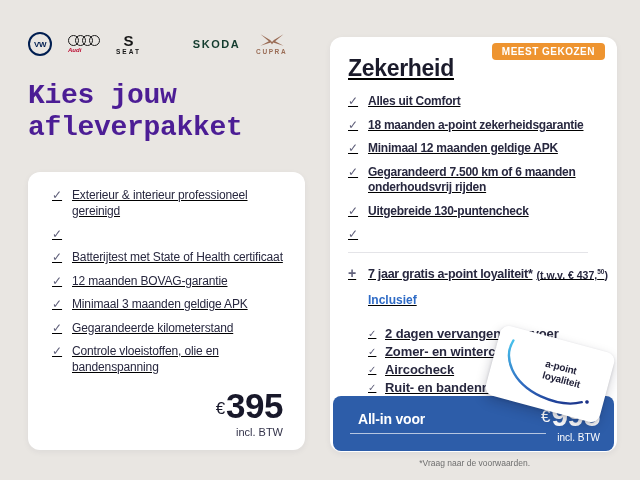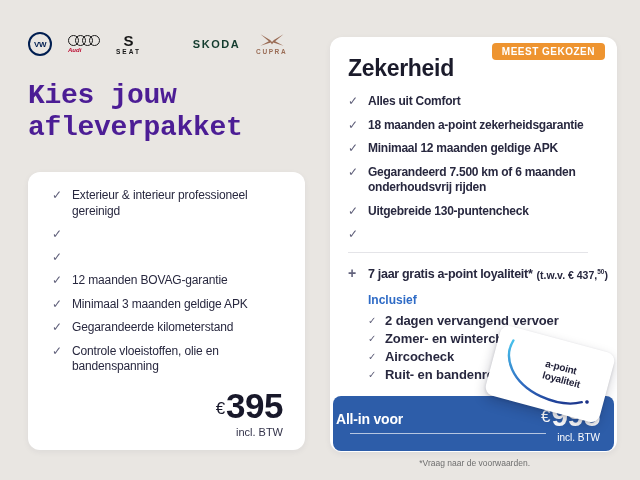--- a/index.html
+++ b/index.html
@@ -25,21 +25,21 @@
   .seat-s{font-size:15px;font-weight:900;color:#161616;line-height:13px;}
   .seat-label{font-size:6.5px;font-weight:700;letter-spacing:2px;color:#161616;margin-top:1px;}
   .skoda-label{font-size:11px;font-weight:800;letter-spacing:1.5px;color:var(--skoda-green);margin-left:36px;}
   .cupra-mark{width:26px;height:14px;}
   .cupra-label{font-size:6.5px;font-weight:700;letter-spacing:1.6px;color:var(--cupra-copper);margin-top:1px;}
 
   
   .heading{position:absolute;left:28px;top:80px;font-size:28px;line-height:1.15;font-weight:600;color:#4c1d95;letter-spacing:-.3px;font-family:Liberation Mono, monospace;}
 
   
-  .card{position:absolute;background:var(--card);border-radius:12px;box-shadow:0 2px 6px rgba(40,40,60,.06);}
+  .card{position:absolute;background:var(--card);border-radius:12px;box-shadow:0 2px 6px rgba(40,40,60,.06);text-decoration:underline;}
   .card-comfort{left:28px;top:172px;width:277px;height:278px;padding:16px 14px 14px 24px;}
   .card-zekerheid{left:330px;top:37px;width:287px;height:415px;padding:16px 16px 0 18px;overflow:hidden;}
   .card-title{font-size:23px;font-weight:700;color:var(--ink);letter-spacing:-.3px;}
   .card-comfort .card-title{margin-bottom:12px;}
   .card-zekerheid .card-title{margin-top:2px;margin-bottom:12px;}
 
   ul.checklist{list-style:none;}
   .checklist li{display:flex;align-items:flex-start;margin-bottom:8px;}
   .check{flex:0 0 20px;font-size:12px;line-height:15px;color:var(--check);font-weight:400;}
   .item-text{font-size:12px;line-height:15.5px;color:var(--text);letter-spacing:-.15px;}
@@ -51,42 +51,42 @@
 
   .divider{border-top:1px solid var(--divider);margin:10px 0 12px;width:240px;}
 
   .bonus{display:flex;align-items:baseline;}
   .plus{flex:0 0 20px;font-size:14px;font-weight:600;color:var(--check);}
   .bonus-label{font-size:12.5px;font-weight:700;color:var(--text);letter-spacing:-.3px;white-space:nowrap;}
   .bonus-value{font-size:10.5px;font-weight:600;color:var(--text);margin-left:4px;white-space:nowrap;}
   .bonus-value sup{font-size:6.5px;}
 
   .inclusief{margin:12px 0 0 20px;}
-  .inclusief-title{font-size:12px;font-weight:700;color:var(--link-blue);margin-bottom:7px;}
+  .inclusief-title{font-size:12px;font-weight:700;color:var(--link-blue);margin-bottom:20px;}
   .sublist{list-style:none;}
   .sublist li{display:flex;align-items:flex-start;margin-bottom:5px;}
   .sublist .check{flex:0 0 17px;font-size:10px;line-height:13px;}
   .subitem-text{font-size:13px;line-height:13px;font-weight:600;color:var(--text);letter-spacing:-.1px;}
 
   
   .price{position:absolute;right:22px;bottom:12px;text-align:right;}
   .price-main{color:#18182A;white-space:nowrap;}
   .price-main .cur{font-size:17px;font-weight:400;vertical-align:4px;margin-right:1px;}
   .price-main .amt{font-size:35px;font-weight:700;letter-spacing:-.5px;}
   .price-note{font-size:11px;color:#33334A;margin-top:0px;}
 
   
   .loyalty{position:absolute;right:8px;bottom:42px;width:118px;height:72px;background:#fff;border-radius:9px;
     transform:rotate(15deg);box-shadow:0 5px 12px rgba(20,20,40,.22), 0 1px 3px rgba(20,20,40,.15);z-index:3;}
   .loyalty-text{position:absolute;left:52px;top:21px;font-size:10px;font-weight:700;color:#23233B;line-height:11.5px;letter-spacing:-.2px;}
   .loyalty-curve{position:absolute;left:0;top:0;}
 
   
   .allin{position:absolute;left:3px;right:3px;bottom:1px;height:55px;background:var(--accent-blue);border-radius:8px;z-index:2;}
-  .allin-label{position:absolute;left:3px;top:15px;font-size:14px;font-weight:600;color:#fff;letter-spacing:-.2px;}
+  .allin-label{position:absolute;left:25px;top:15px;font-size:14px;font-weight:600;color:#fff;letter-spacing:-.2px;}
   .allin-line{position:absolute;left:17px;top:37px;width:196px;border-top:1px solid rgba(255,255,255,.65);}
   .allin-price{position:absolute;right:14px;top:3px;color:#fff;white-space:nowrap;}
   .allin-price .cur{font-size:17px;font-weight:400;vertical-align:4px;margin-right:1px;}
   .allin-price .amt{font-size:30px;font-weight:700;letter-spacing:-.5px;}
   .allin-note{position:absolute;right:14px;top:36px;font-size:10px;color:#fff;}
 
   .footnote{position:absolute;right:26px;top:458px;font-size:8.5px;color:var(--footnote);}
 </style>
 </head>
 <body>
@@ -132,20 +132,21 @@
     <ul class="checklist">
       <li>
           <span class="check">✓</span>
           <span class="item-text">Exterieur &amp; interieur professioneel gereinigd</span>
         </li>
       <li>
           <span class="check">✓</span>
         </li>
       <li>
           <span class="check">✓</span>
+          <span class="item-text">Batterijtest met State of Health certificaat</span>
         </li>
       <li>
           <span class="check">✓</span>
           <span class="item-text">12 maanden BOVAG-garantie</span>
         </li>
       <li>
           <span class="check">✓</span>
           <span class="item-text">Minimaal 3 maanden geldige APK</span>
         </li>
       <li>

